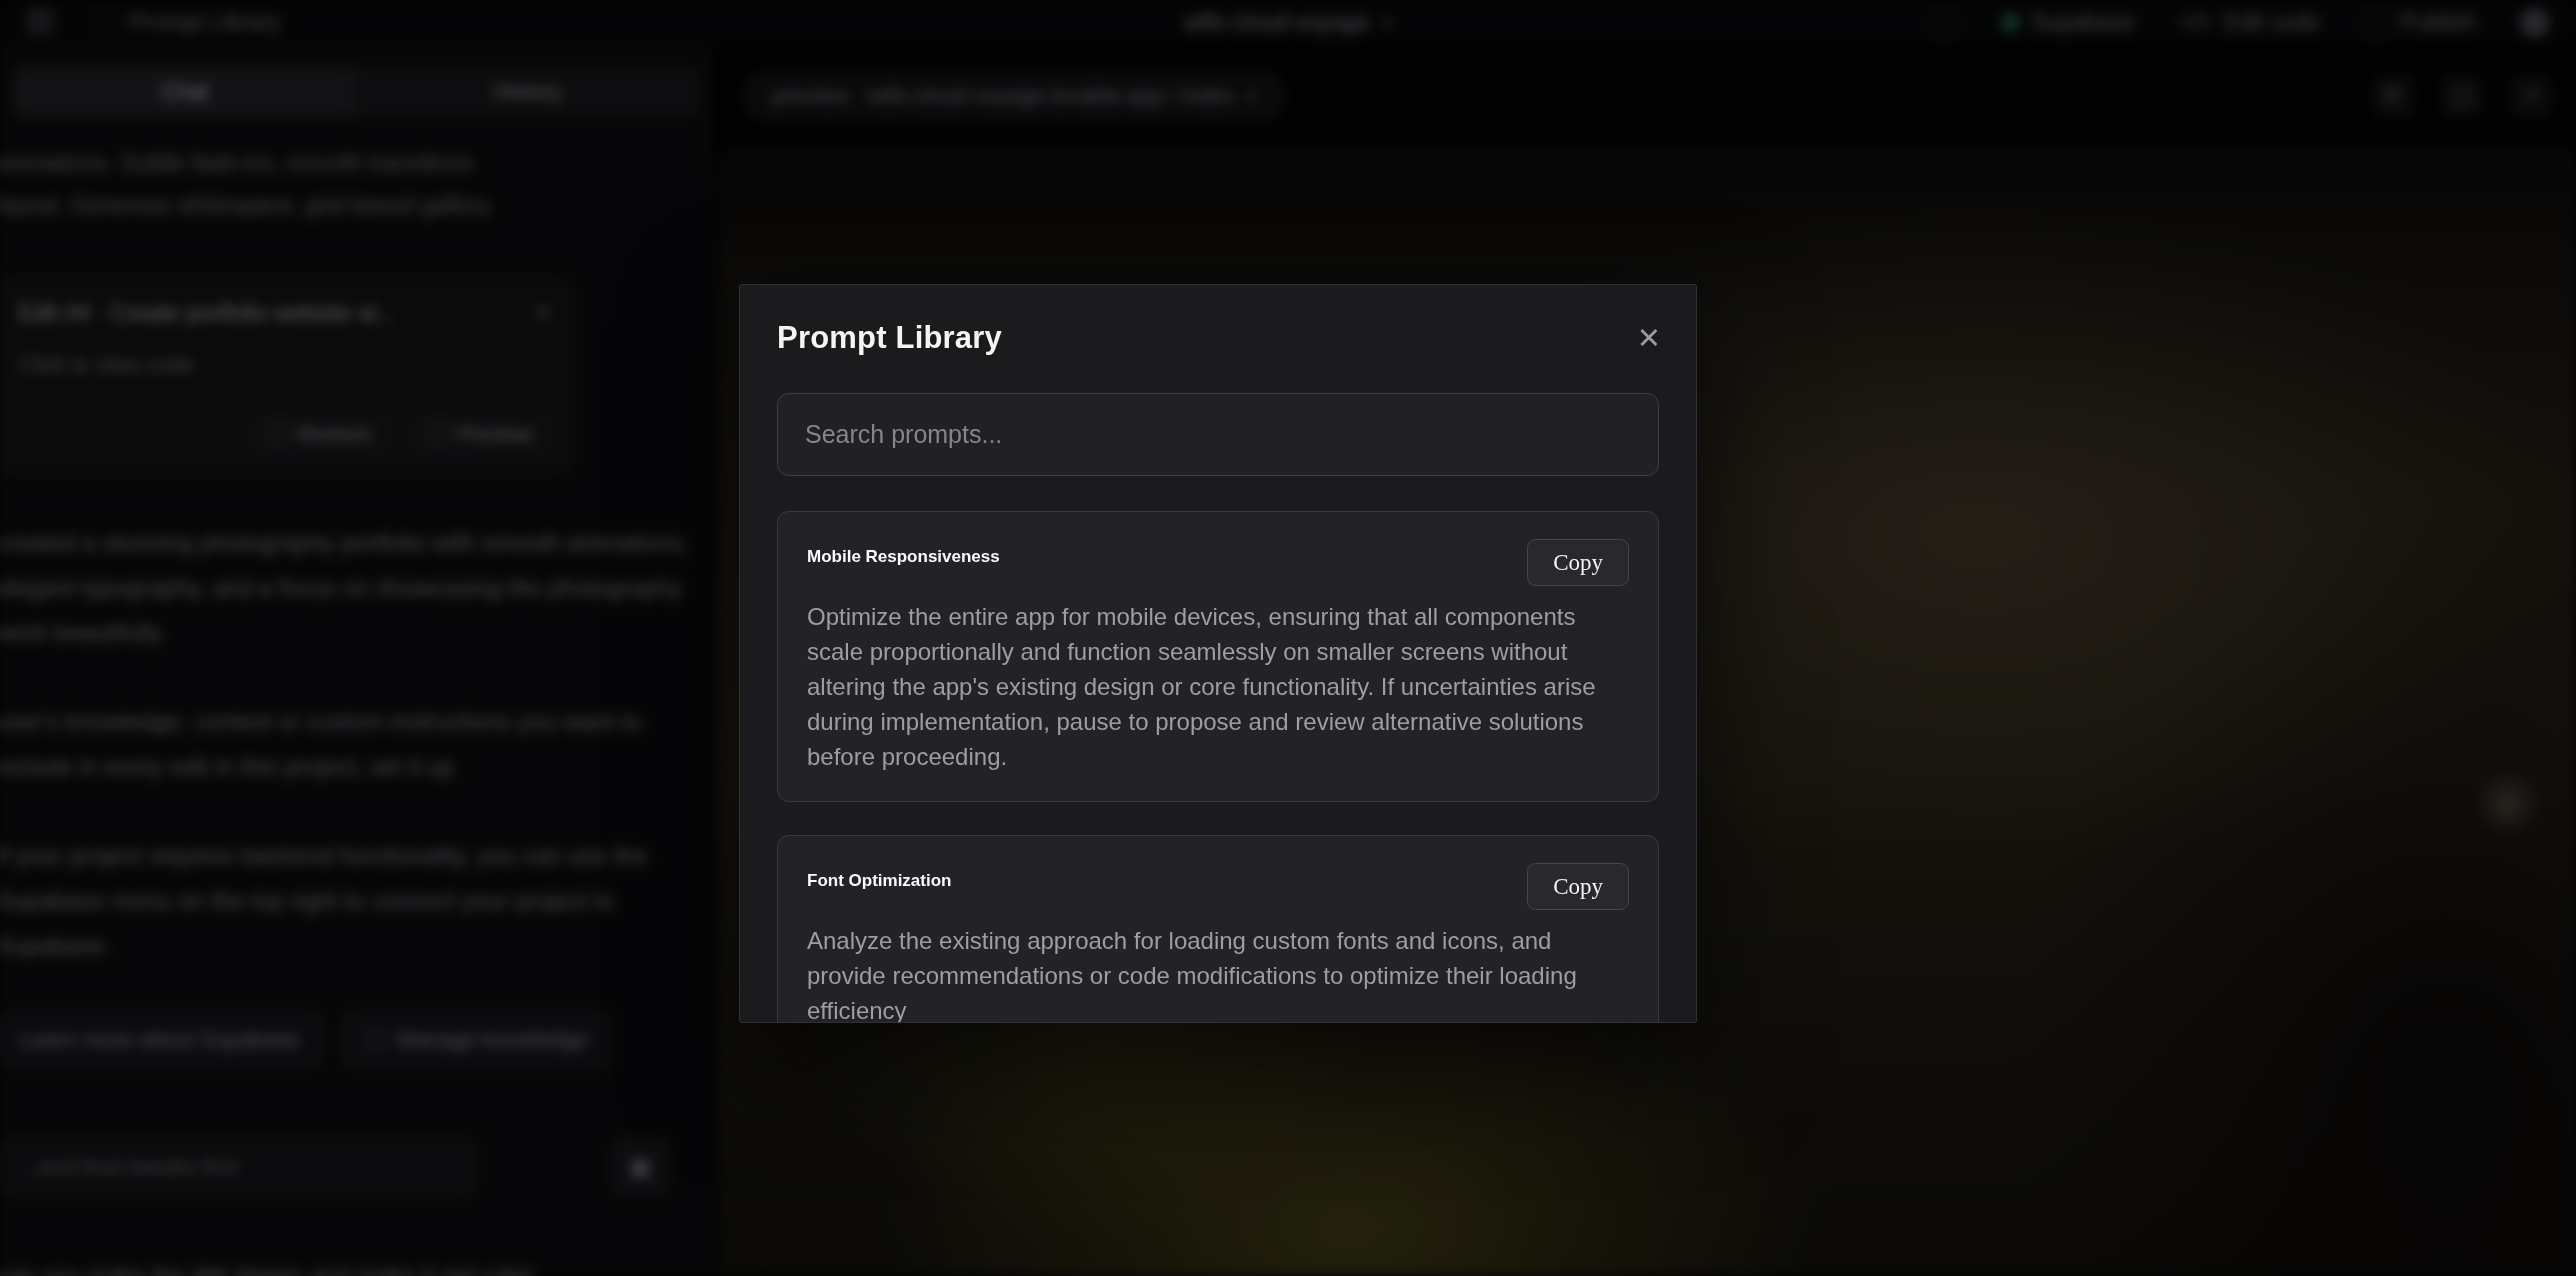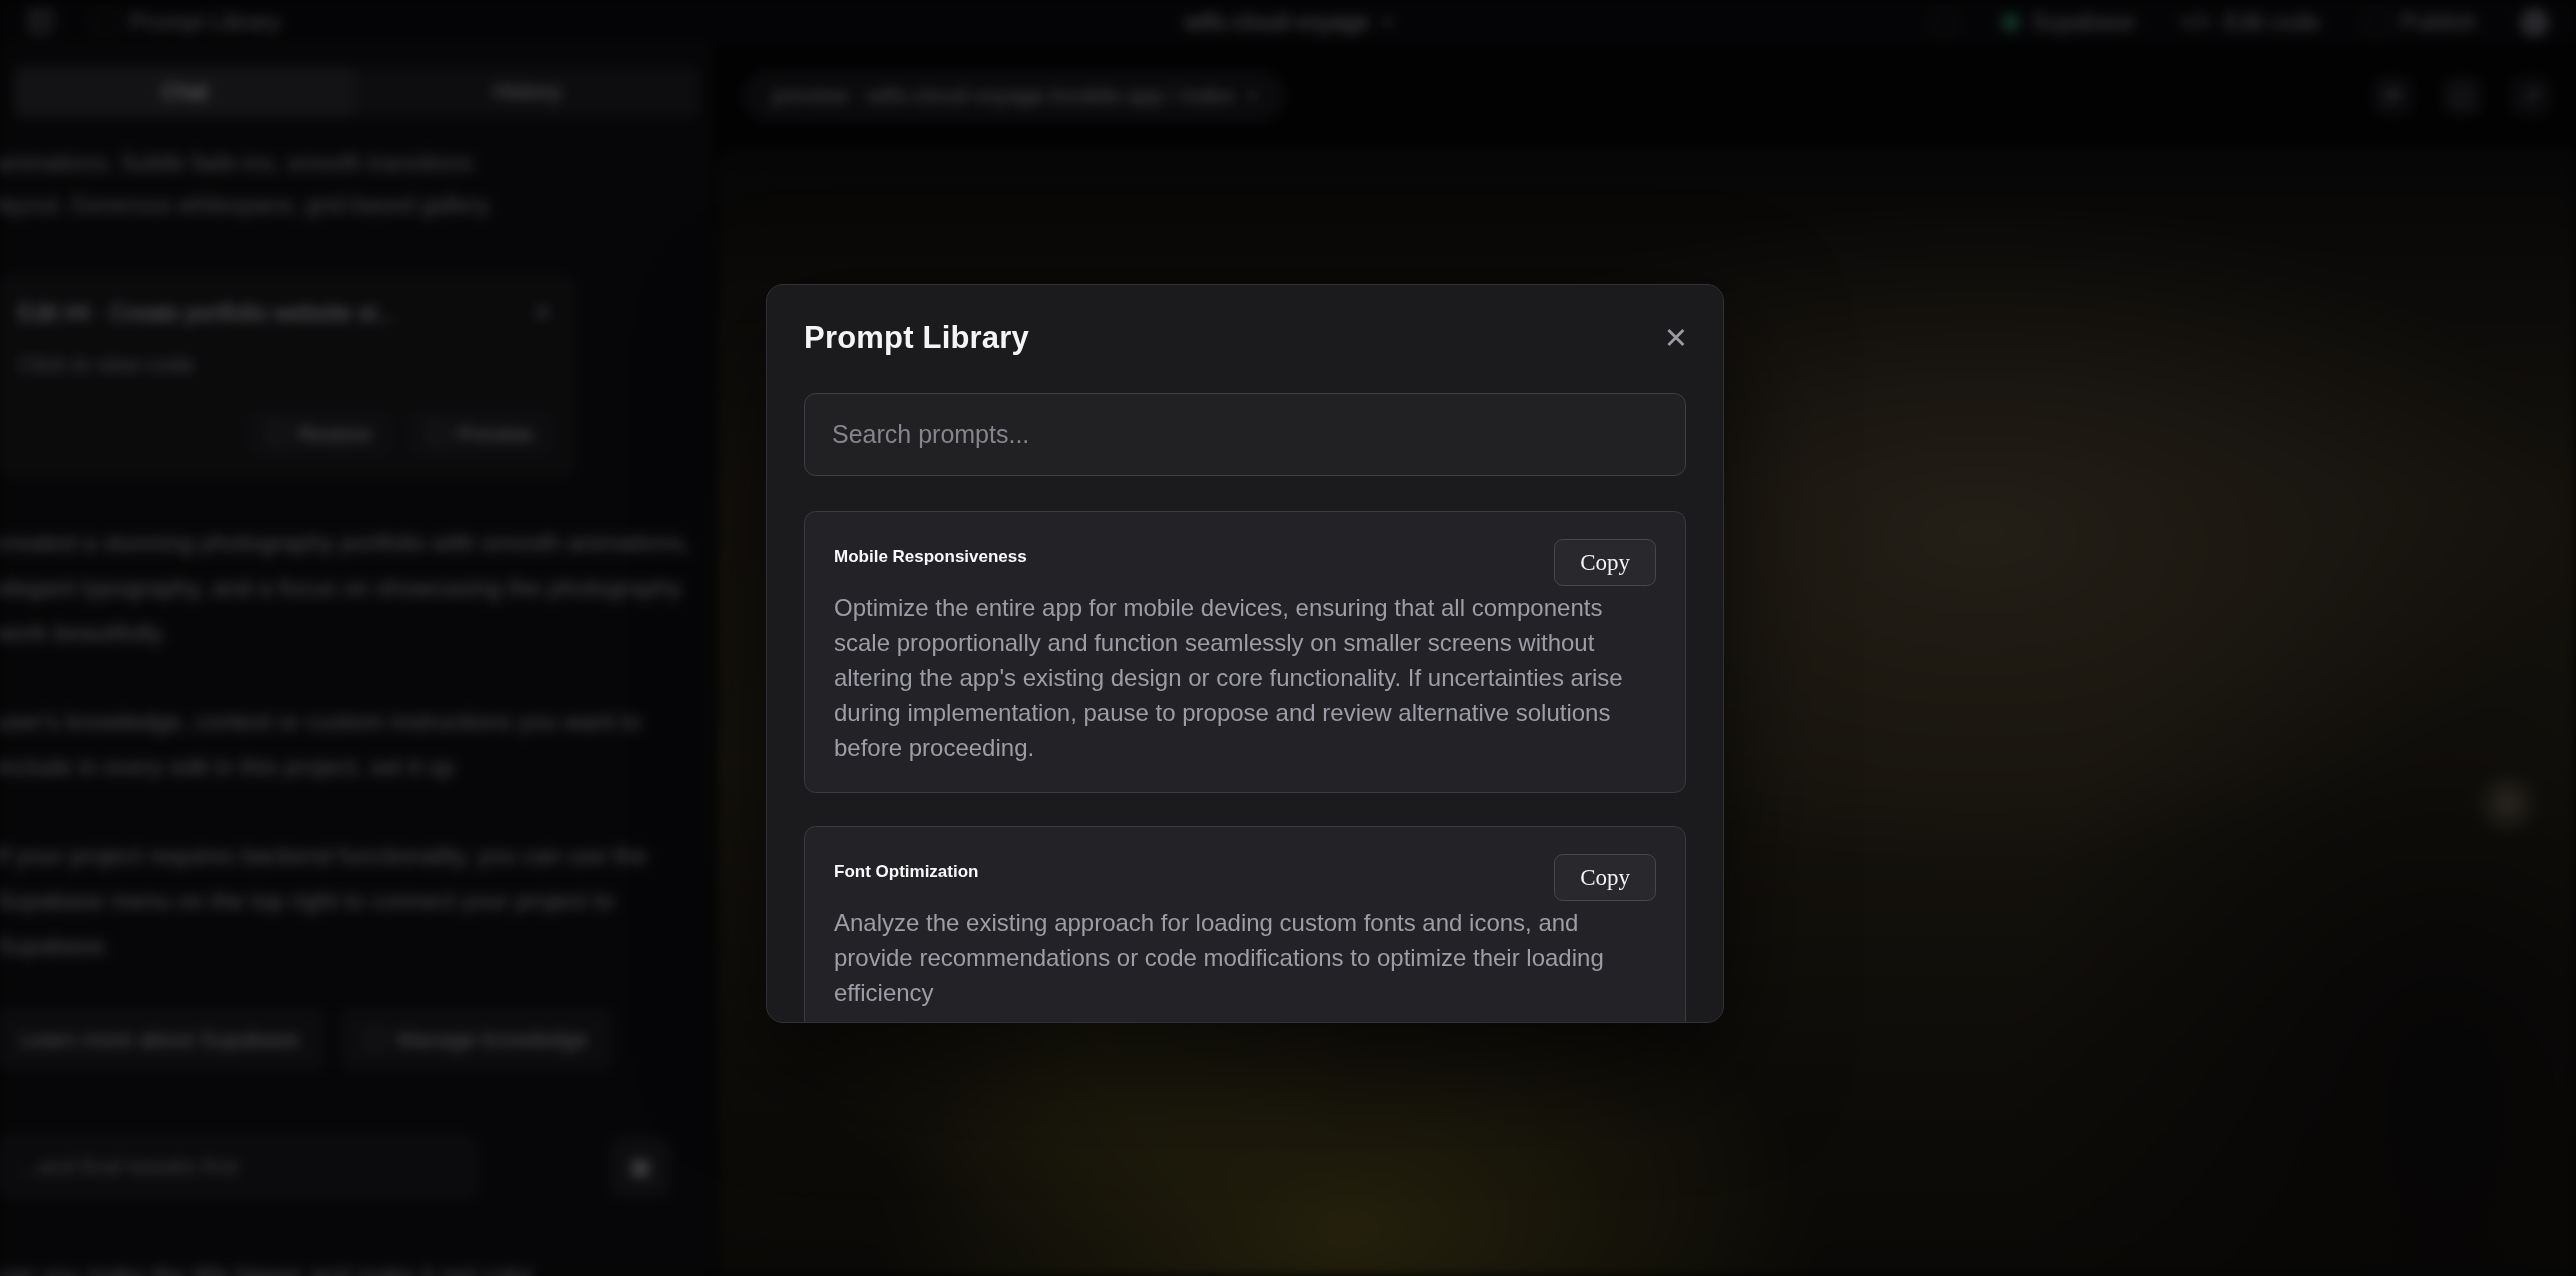--- a/index.html
+++ b/index.html
@@ -70,42 +70,42 @@
       linear-gradient(180deg, #0b0a08 0%, #282216 30%, #2d2717 55%, #1d190f 80%, #121008 100%);
   }
   .edge-glow { position:absolute; right:35px; top:622px; width:67px; height:67px; border-radius:50%;
     background:radial-gradient(circle, rgba(150,140,120,0.5), rgba(0,0,0,0) 70%); }
 
   
   .dim { position:absolute; inset:0; background:rgba(4,4,5,0.55); }
 
   
   .modal {
-    position:absolute; left:766px; top:284px; width:958px; height:739px;
-    background:#1b1b1e; border:1px solid #303036; border-radius:17px;
+    position:absolute; left:739px; top:284px; width:958px; height:739px;
+    background:#1b1b1e; border:1px solid #303036; border-radius:3px;
     box-shadow: 0 39px 116px rgba(0,0,0,0.65);
     padding:35px 37px; overflow:hidden;
   }
   .modal-title { font-size:31px; font-weight:700; color:#f4f4f5; letter-spacing:0.2px; }
   .modal-close { position:absolute; right:35px; top:39px; color:#9a9aa2; font-size:29px; line-height:1; cursor:pointer; background:none; border:none; font-family:inherit; }
   .search {
     margin-top:37px; width:100%; height:83px; background:#212124; border:1.9px solid #3f3f46;
     border-radius:11.6px; color:#d4d4d8; font-size:25px; padding:0 27px; outline:none; font-family:inherit;
   }
   .search::placeholder { color:#85858d; }
   .prompt-card {
     margin-top:35px; background:#232327; border:1px solid #3a3a41; border-radius:11.6px; padding:27px 29px;
   }
   .pc-head { display:flex; align-items:flex-start; justify-content:space-between; }
   .pc-title { font-size:17px; font-weight:700; color:#fafafa; padding-top:7.7px; }
   .copy-btn {
     background:#29292d; border:1px solid #47474d; border-radius:8.7px; color:#f4f4f5;
     font-size:23px; padding:9.6px 25px; font-family:Liberation Serif, serif; cursor:pointer;
   }
-  .pc-body { margin-top:4px; color:#9d9da6; font-size:24px; line-height:35px; }
+  .pc-body { margin-top:13px; color:#9d9da6; font-size:24px; line-height:35px; }
   .card2 { margin-top:33px; }
 </style>
 </head>
 <body>
 
 <div class="stage">
 
   <div class="app">
 
     <div class="topbar">

